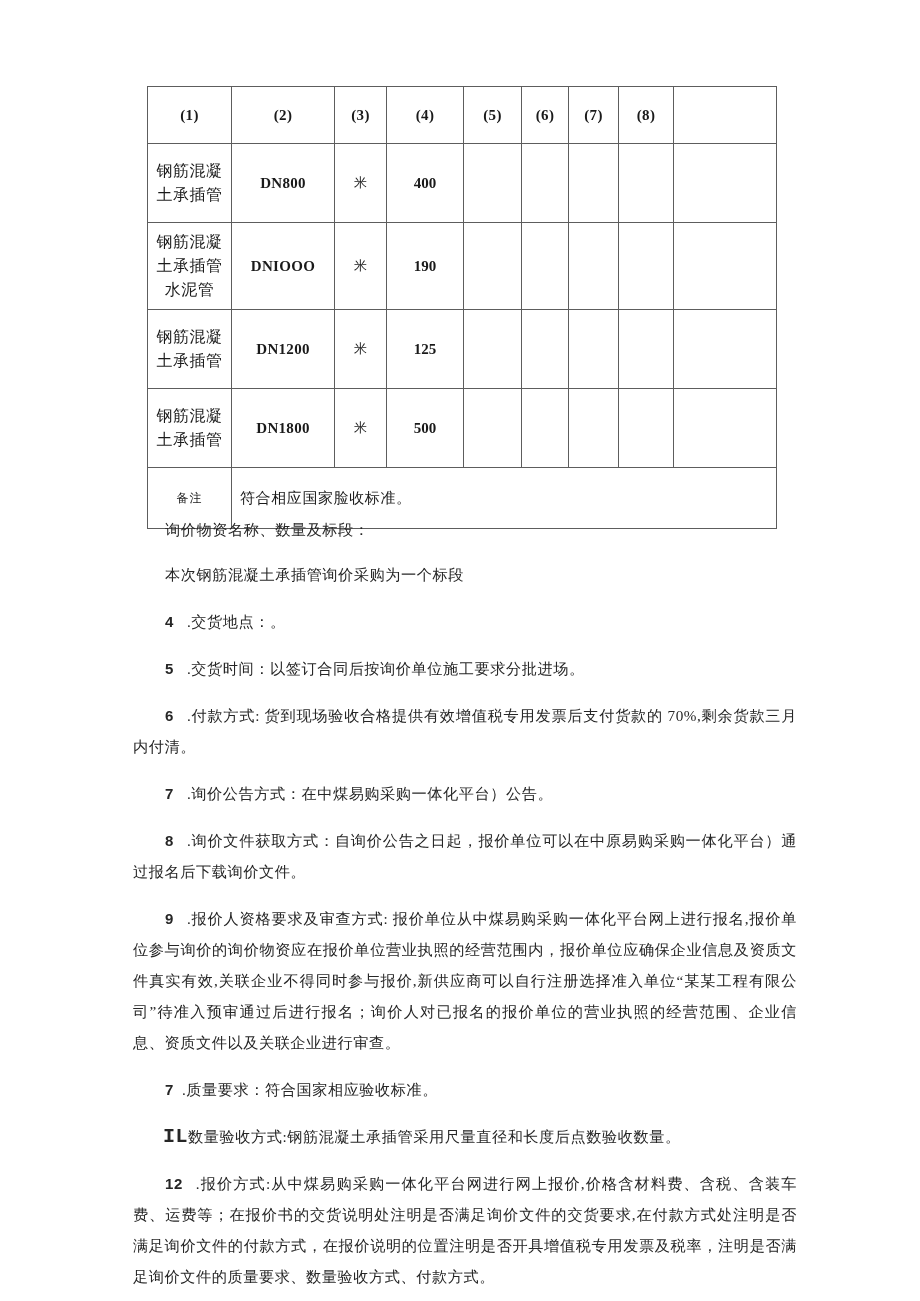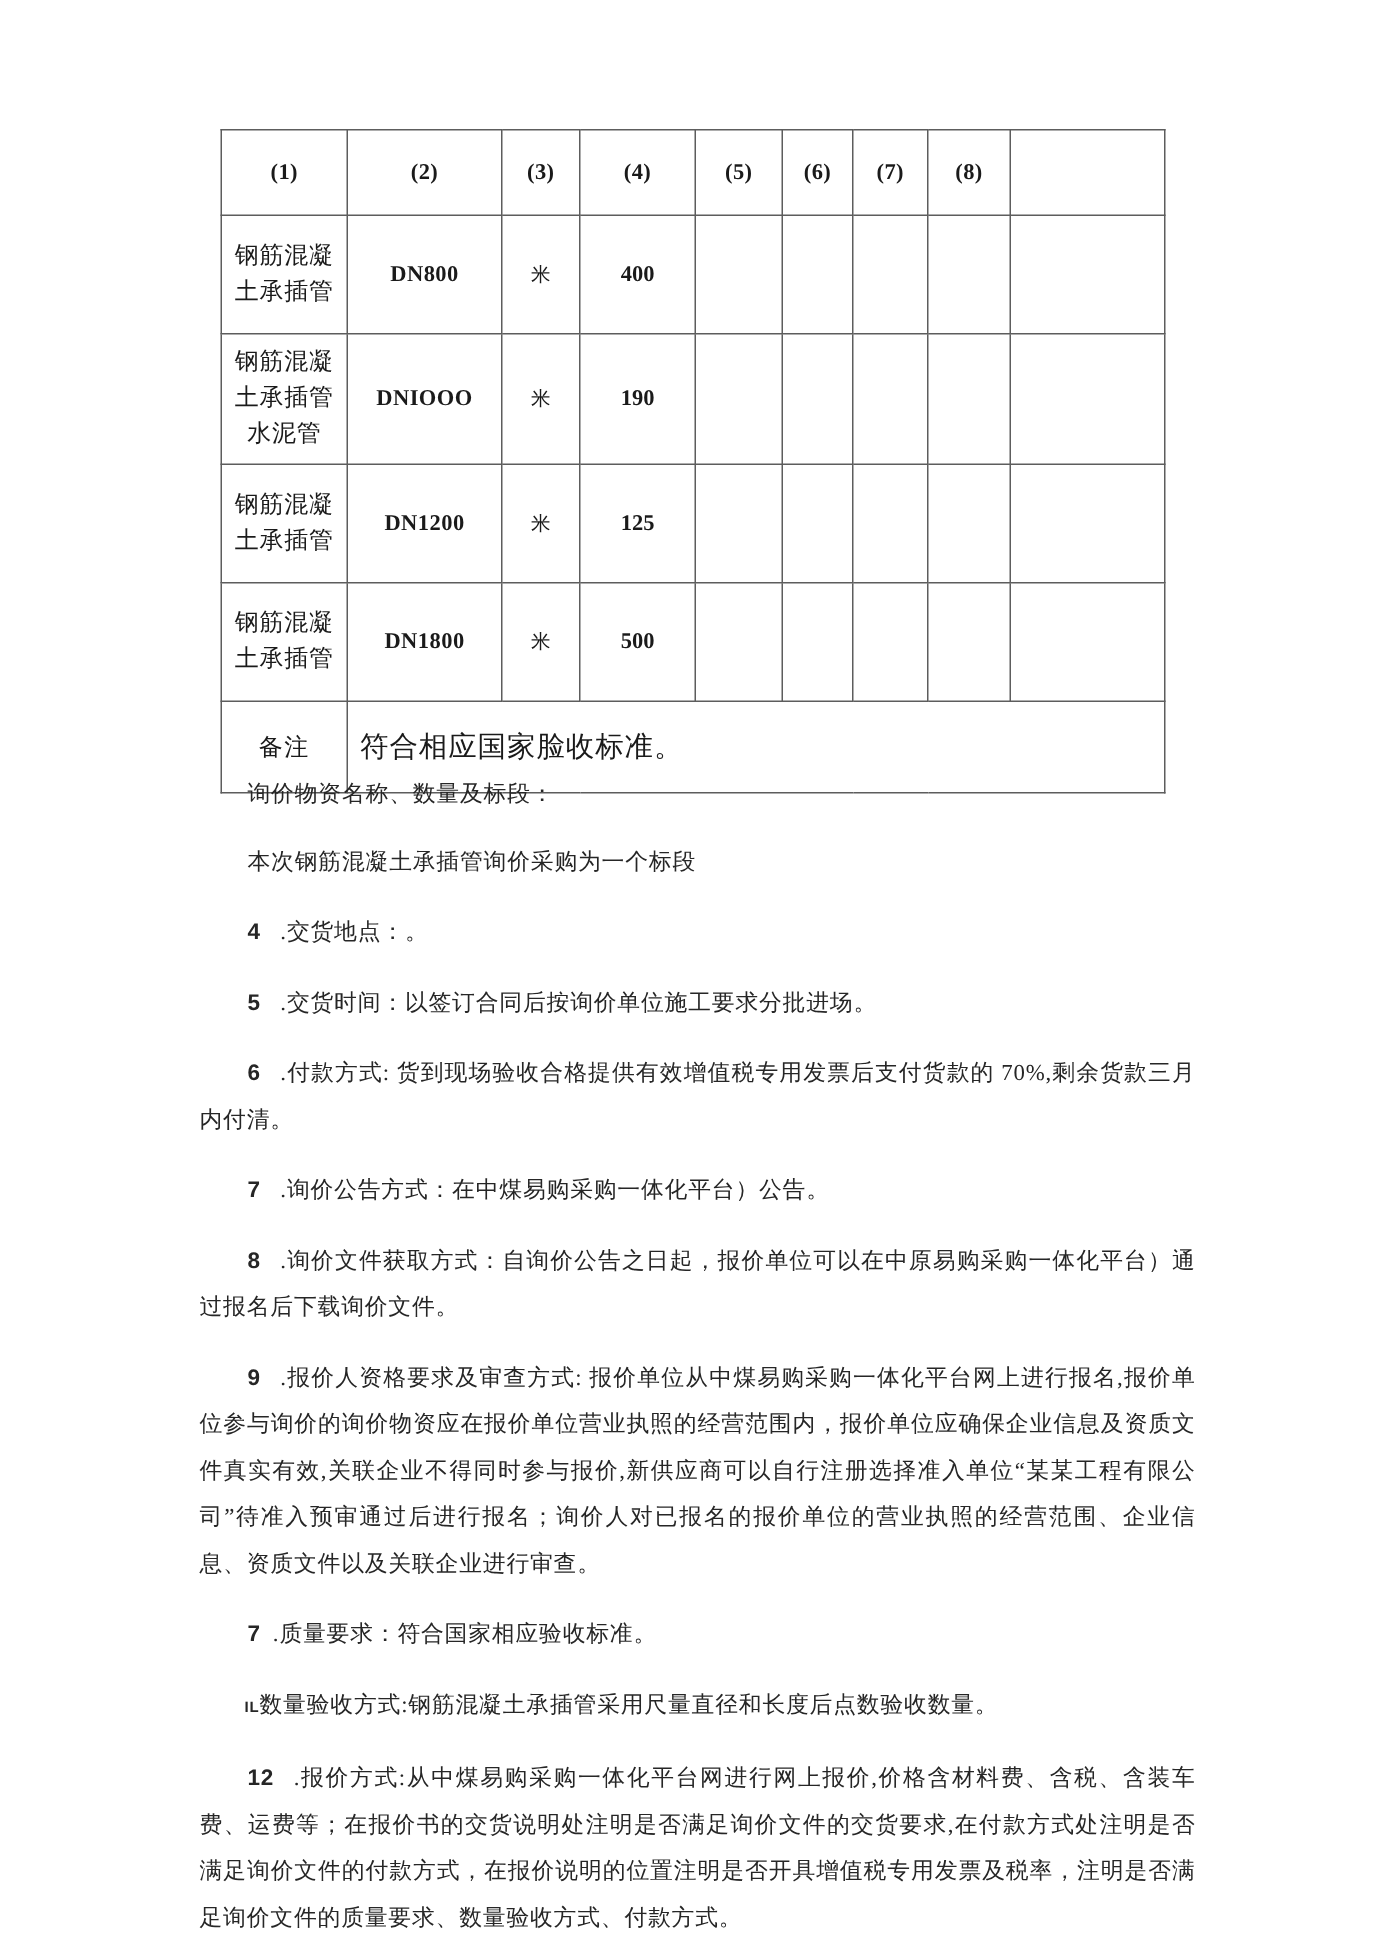--- a/index.html
+++ b/index.html
@@ -85,28 +85,28 @@
     font-size: 13px;
     color: #2a2a2a;
   }
   .qty {
     font-weight: bold;
     font-size: 15px;
   }
 
   .note-row td { height: 56px; }
   .note-label {
-    font-size: 16px;
+    font-size: 12px;
     letter-spacing: 1px;
     color: #2a2a2a;
   }
   .note-body {
     text-align: left !important;
     padding-left: 8px !important;
-    font-size: 19px;
+    font-size: 15px;
     letter-spacing: 0.6px;
     color: #2a2a2a;
   }
 
   
   .body-text {
     position: absolute;
     left: 133px;
     top: 514px;
     width: 664px;
@@ -131,23 +131,23 @@
   .gap-c { margin-bottom: 16px; }
 
   .num {
     font-family: "Liberation Sans", sans-serif;
     font-weight: bold;
     font-size: 15px;
   }
   .numgap { display: inline-block; width: 13px; }
   .numgap-sm { display: inline-block; width: 8px; }
   .sans-num {
-    font-family: Liberation Sans, sans-serif;
-    font-weight: bold;
-    font-size: 10px;
+    font-family: Liberation Mono, monospace;
+    font-weight: bold;
+    font-size: 20px;
   }
 </style>
 </head>
 <body>
 
 <div class="page">
 
   <div class="table-wrap">
     <table class="spec-table">
       <colgroup>

